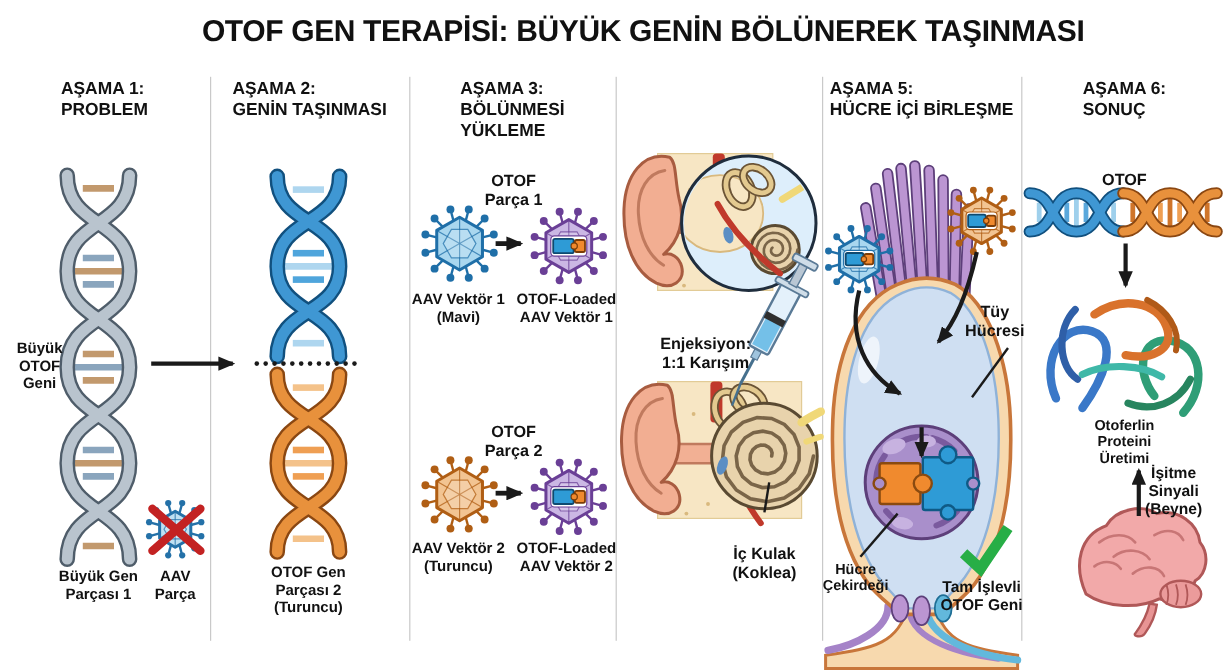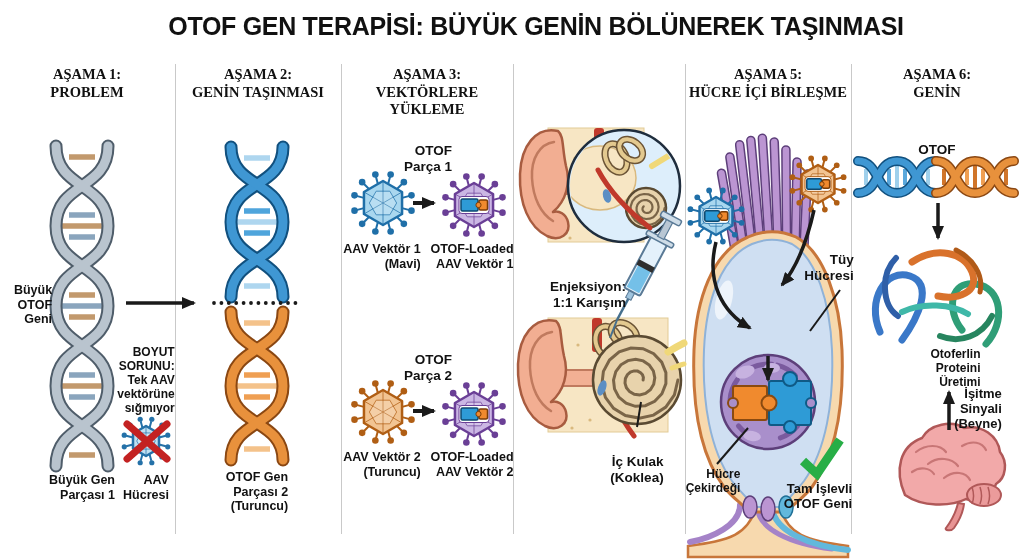--- a/index.html
+++ b/index.html
@@ -1,23 +1,23 @@
 <!DOCTYPE html>
 <html><head>
 <meta charset="utf-8">
 <style>
   html,body{margin:0;padding:0;background:#ffffff;}
   #stage{position:relative;width:1024px;height:559px;background:#ffffff;overflow:hidden;
          font-family:"Liberation Sans",sans-serif;color:#111;}
   #title{position:absolute;top:12px;left:0;width:1024px;text-align:center;
          font-size:25px;font-weight:bold;letter-spacing:-0.3px;z-index:4;padding-left:24px;}
   .divider{position:absolute;top:64px;height:470px;width:1px;background:#c9c9c9;z-index:0;}
-  .hdr{position:absolute;top:66px;transform:translateX(-50%);text-align:center;
-       font-size:14.5px;font-weight:bold;line-height:1.22;white-space:pre-line;z-index:4;font-family:Liberation Serif, serif;}
-  .lbl{position:absolute;transform:translateX(-50%);text-align:right;
+  .hdr{position:absolute;top:66px;transform:translateX(-50%);text-align:left;
+       font-size:14.5px;font-weight:bold;line-height:1.22;white-space:pre-line;z-index:4;}
+  .lbl{position:absolute;transform:translateX(-50%);text-align:center;
        font-size:12.5px;font-weight:bold;line-height:1.16;white-space:pre-line;z-index:4;}
   svg.layer{position:absolute;left:0;top:0;z-index:1;pointer-events:none;}
   svg#overlay{z-index:3;}
 </style>
 </head>
 <body>
 
 <div id="stage">
   <div id="title">OTOF GEN TERAPİSİ: BÜYÜK GENİN BÖLÜNEREK TAŞINMASI</div>
 
@@ -25,26 +25,26 @@
   <div class="divider" style="left:341px"></div>
   <div class="divider" style="left:513px"></div>
   <div class="divider" style="left:685px"></div>
   <div class="divider" style="left:851px"></div>
 
   <div class="hdr" style="left:87px">AŞAMA 1:
 PROBLEM</div>
   <div class="hdr" style="left:258px">AŞAMA 2:
 GENİN TAŞINMASI</div>
   <div class="hdr" style="left:427px">AŞAMA 3:
-VEKTÖRLERE
+BÖLÜNMESİ
 YÜKLEME</div>
   <div class="hdr" style="left:768px">AŞAMA 5:
 HÜCRE İÇİ BİRLEŞME</div>
   <div class="hdr" style="left:937px">AŞAMA 6:
-GENİN</div>
+SONUÇ</div>
 
   <svg id="art" class="layer" width="1024" height="559" viewBox="0 0 1024 559">
     <defs>
       <clipPath id="clipInset">
           <circle cx="624" cy="186" r="54"></circle>
         </clipPath>
     </defs>
     <g id="g-dna-gray">
         <line x1="69" y1="157" x2="95" y2="157" stroke="#c2996d" stroke-width="5.5"></line>
         <line x1="69" y1="215" x2="95" y2="215" stroke="#8aa5bd" stroke-width="5.5"></line>
@@ -535,29 +535,24 @@
     <g id="ov-ptr">
         <line x1="641" y1="402" x2="637" y2="427" stroke="#1a1a1a" stroke-width="2"></line>
         <line x1="840" y1="290" x2="810" y2="331" stroke="#1a1a1a" stroke-width="2"></line>
         <line x1="717" y1="464" x2="748" y2="428" stroke="#1a1a1a" stroke-width="2"></line>
       </g>
   </svg>
 
   <div class="lbl" style="left:33px;top:283px">Büyük
 OTOF
 Geni</div>
-  <div class="lbl" style="left:146px;top:346px;font-size:12px">BOYUT
-SORUNU:
-Tek AAV
-vektörüne
-sığmıyor</div>
   <div class="lbl" style="left:82px;top:473px">Büyük Gen
 Parçası 1</div>
   <div class="lbl" style="left:146px;top:473px">AAV
-Hücresi</div>
+Parça</div>
   <div class="lbl" style="left:257px;top:470px">OTOF Gen
 Parçası 2
 (Turuncu)</div>
 
   <div class="lbl" style="left:428px;top:143px;font-size:13.5px">OTOF
 Parça 1</div>
   <div class="lbl" style="left:382px;top:242px">AAV Vektör 1
 (Mavi)</div>
   <div class="lbl" style="left:472px;top:242px">OTOF-Loaded
 AAV Vektör 1</div>

